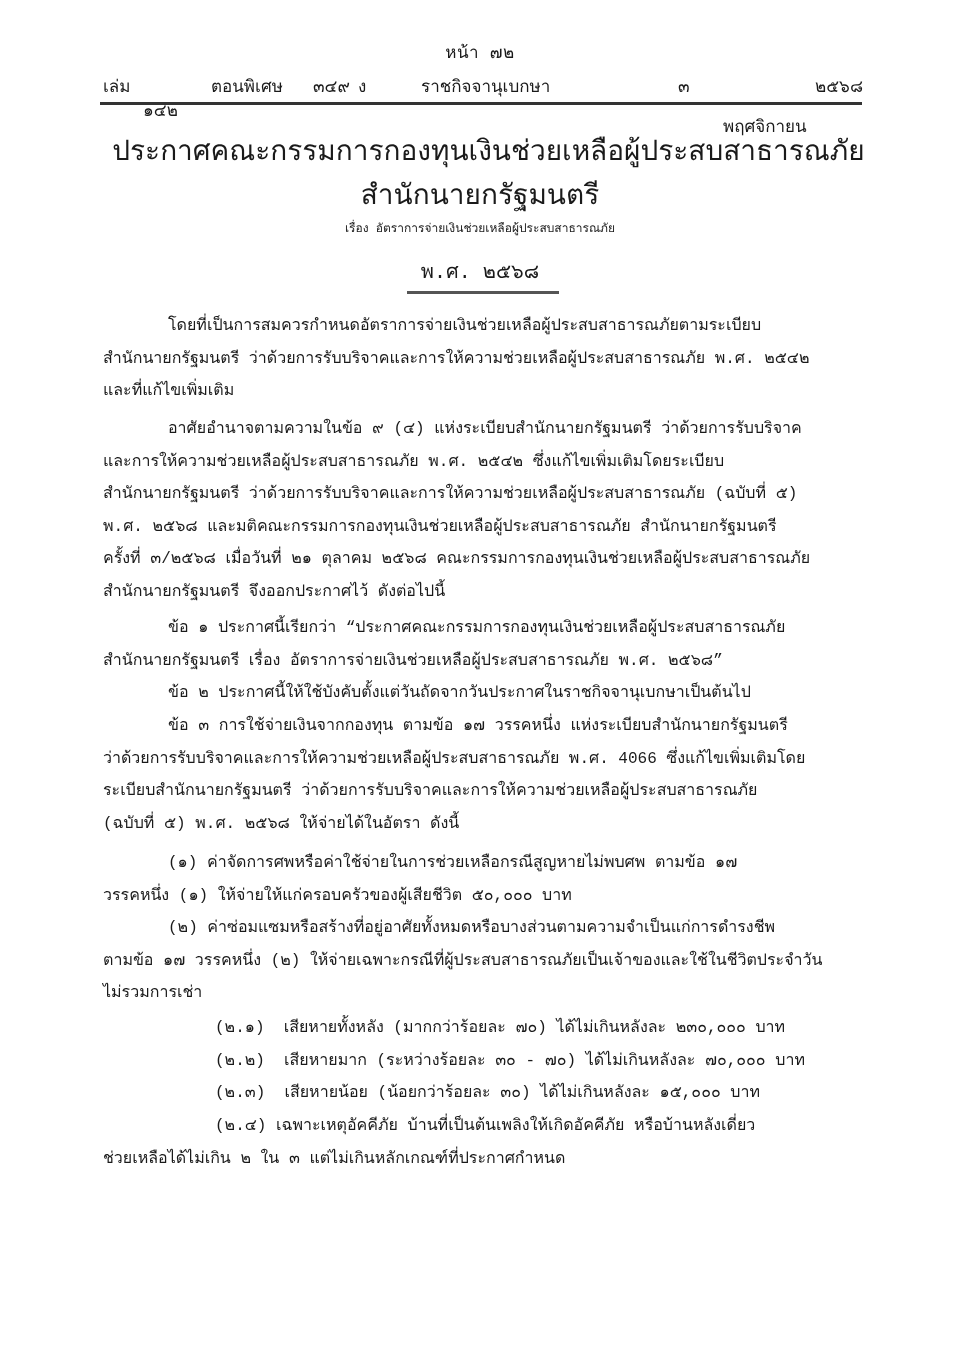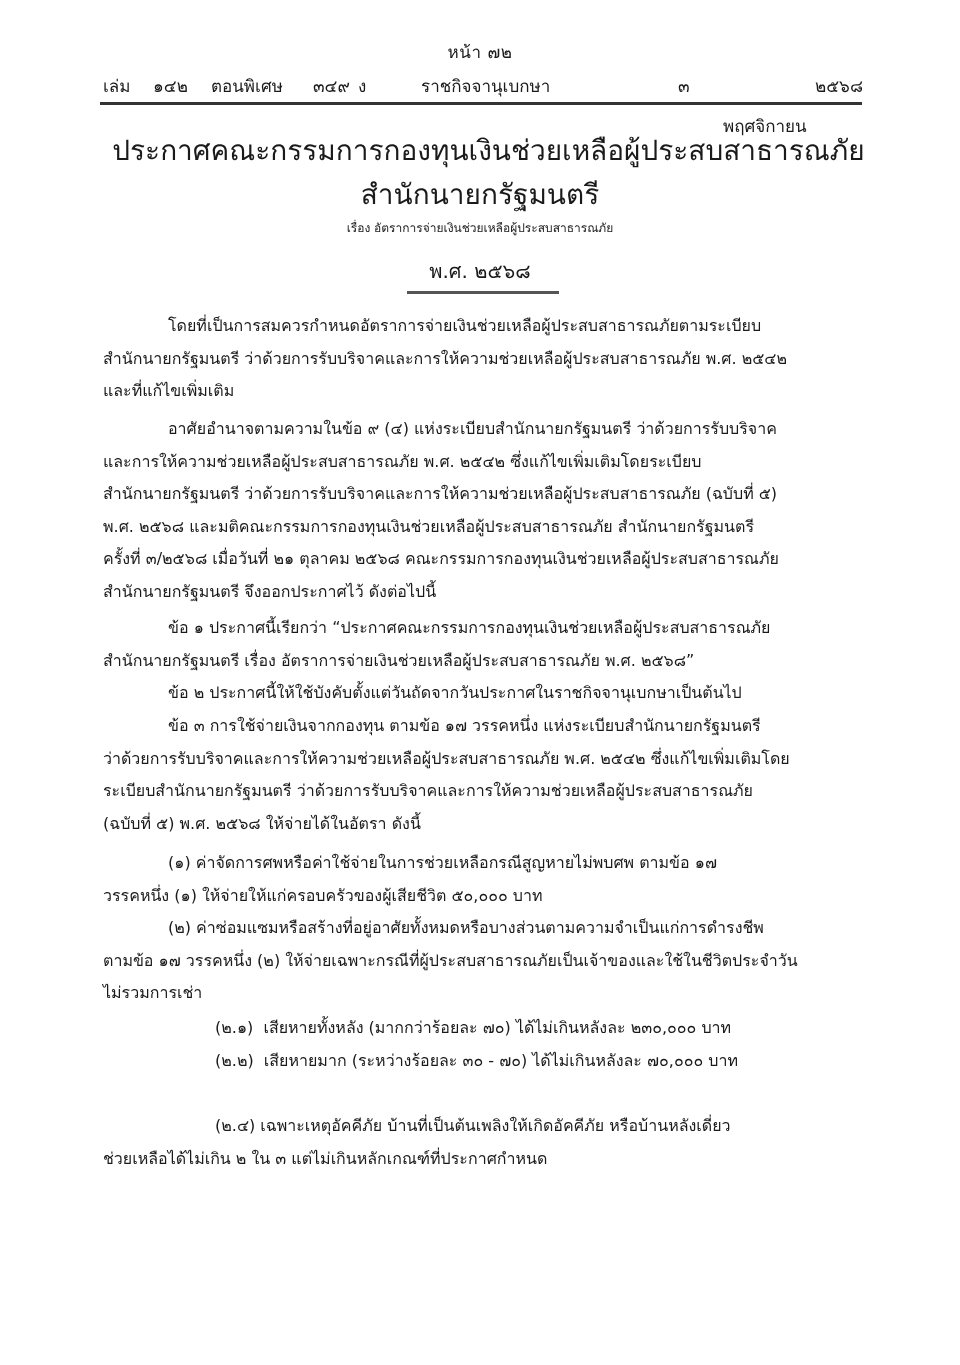--- a/index.html
+++ b/index.html
@@ -11,41 +11,41 @@
       width: 960px;
       height: 1365px;
       position: relative;
       overflow: hidden;
       font-family: "DejaVu Sans", "Liberation Sans", sans-serif;
       color: #1a1a1a;
     }
     .page {
       position: absolute;
       left: 0; top: 0;
-      width: 960px; height: 1365px;
+      width: 960px; height: 1365px; font-family: Liberation Mono, monospace;
     }
     .page-number {
       position: absolute;
       top: 38px;
       left: 0; right: 0;
       text-align: center;
       font-size: 17px;
       letter-spacing: 0.5px;
     }
     .gazette-header {
       position: absolute;
       top: 72px;
       left: 103px;
       width: 760px;
       height: 26px;
       font-size: 17px;
     }
     .gazette-header span { position: absolute; top: 0; white-space: nowrap; }
     .h-vol { left: 0; }
-    .h-volnum { left: 50px; }
+    .h-volnum { left: 40px; margin-top: 24px; }
     .h-issue { left: 108px; }
     .h-issuenum { left: 210px; }
     .h-issuesuffix { left: 255px; }
     .h-pub { left: 318px; }
     .h-day { left: 575px; }
     .h-month { left: 620px; margin-top: 40px; }
     .h-year { right: 0; }
     .header-rule {
       position: absolute;
       top: 102px;
@@ -140,21 +140,21 @@
     <span class="line indent">ข้อ  ๑  ประกาศนี้เรียกว่า  “ประกาศคณะกรรมการกองทุนเงินช่วยเหลือผู้ประสบสาธารณภัย</span>
     <span class="line">สำนักนายกรัฐมนตรี  เรื่อง  อัตราการจ่ายเงินช่วยเหลือผู้ประสบสาธารณภัย  พ.ศ.  ๒๕๖๘”</span>
   </div>
 
   <div class="body-text" style="top:677px">
     <span class="line indent">ข้อ  ๒  ประกาศนี้ให้ใช้บังคับตั้งแต่วันถัดจากวันประกาศในราชกิจจานุเบกษาเป็นต้นไป</span>
   </div>
 
   <div class="body-text" style="top:710px">
     <span class="line indent">ข้อ  ๓  การใช้จ่ายเงินจากกองทุน  ตามข้อ  ๑๗  วรรคหนึ่ง  แห่งระเบียบสำนักนายกรัฐมนตรี</span>
-    <span class="line">ว่าด้วยการรับบริจาคและการให้ความช่วยเหลือผู้ประสบสาธารณภัย  พ.ศ.  ๒๕๔๒  ซึ่งแก้ไขเพิ่มเติมโดย</span>
+    <span class="line">ว่าด้วยการรับบริจาคและการให้ความช่วยเหลือผู้ประสบสาธารณภัย  พ.ศ.  4066  ซึ่งแก้ไขเพิ่มเติมโดย</span>
     <span class="line">ระเบียบสำนักนายกรัฐมนตรี  ว่าด้วยการรับบริจาคและการให้ความช่วยเหลือผู้ประสบสาธารณภัย</span>
     <span class="line">(ฉบับที่  ๕)  พ.ศ.  ๒๕๖๘  ให้จ่ายได้ในอัตรา  ดังนี้</span>
   </div>
 
   <div class="body-text" style="top:847px">
     <span class="line indent">(๑)  ค่าจัดการศพหรือค่าใช้จ่ายในการช่วยเหลือกรณีสูญหายไม่พบศพ  ตามข้อ  ๑๗</span>
     <span class="line">วรรคหนึ่ง  (๑)  ให้จ่ายให้แก่ครอบครัวของผู้เสียชีวิต  ๕๐,๐๐๐  บาท</span>
   </div>
 
   <div class="body-text" style="top:912px">
@@ -163,20 +163,23 @@
     <span class="line">ไม่รวมการเช่า</span>
   </div>
 
   <div class="body-text" style="top:1012px">
     <span class="line indent2">
       <span>(๒.๑)</span>&nbsp;&nbsp;<span>เสียหายทั้งหลัง  (มากกว่าร้อยละ  ๗๐)  ได้ไม่เกินหลังละ  ๒๓๐,๐๐๐  บาท</span>
     </span>
     <span class="line indent2">
       <span>(๒.๒)</span>&nbsp;&nbsp;<span>เสียหายมาก  (ระหว่างร้อยละ  ๓๐ - ๗๐)  ได้ไม่เกินหลังละ  ๗๐,๐๐๐  บาท</span>
     </span>
+    <span class="line indent2">
+      <span>(๒.๓)</span>&nbsp;&nbsp;<span>เสียหายน้อย  (น้อยกว่าร้อยละ  ๓๐)  ได้ไม่เกินหลังละ  ๑๕,๐๐๐  บาท</span>
+    </span>
   </div>
 
   <div class="body-text" style="top:1110px">
     <span class="line indent2">(๒.๔)  เฉพาะเหตุอัคคีภัย  บ้านที่เป็นต้นเพลิงให้เกิดอัคคีภัย  หรือบ้านหลังเดี่ยว</span>
     <span class="line">ช่วยเหลือได้ไม่เกิน  ๒  ใน  ๓  แต่ไม่เกินหลักเกณฑ์ที่ประกาศกำหนด</span>
   </div>
 
 </div>
 
 </body></html>

